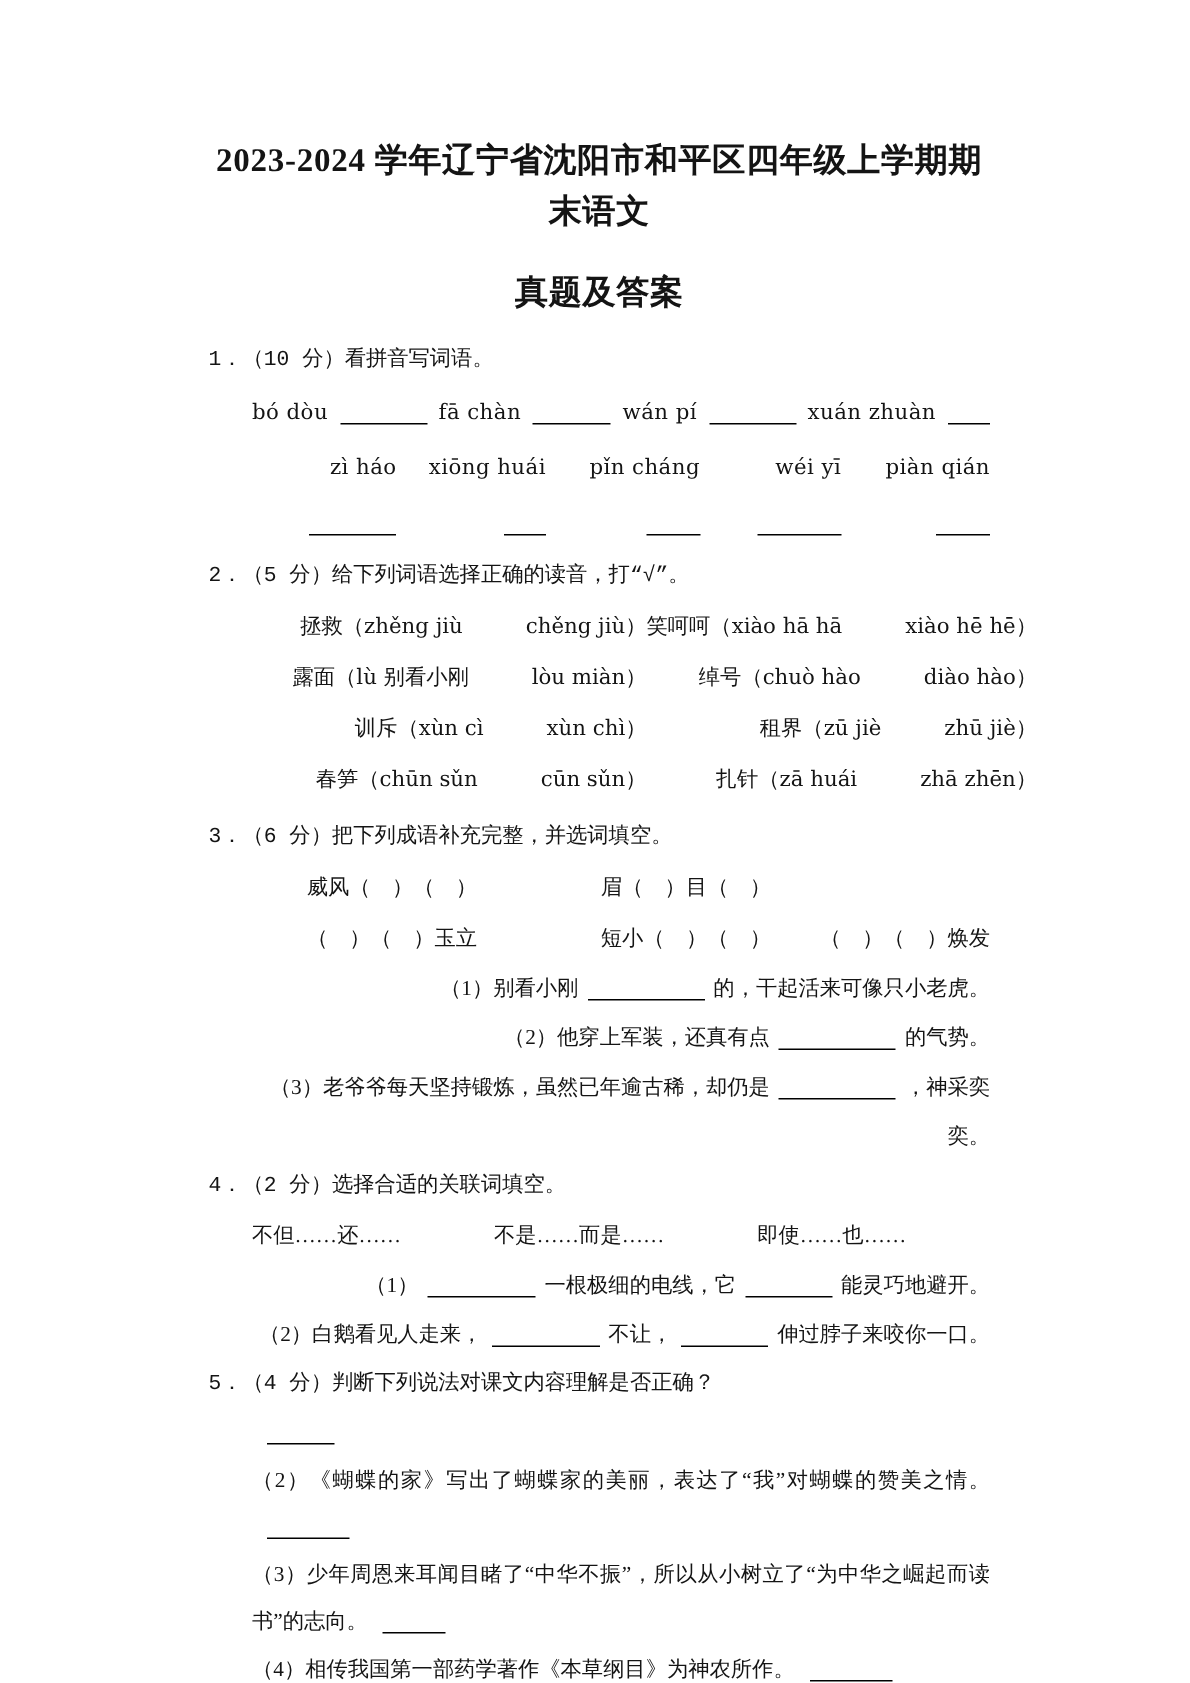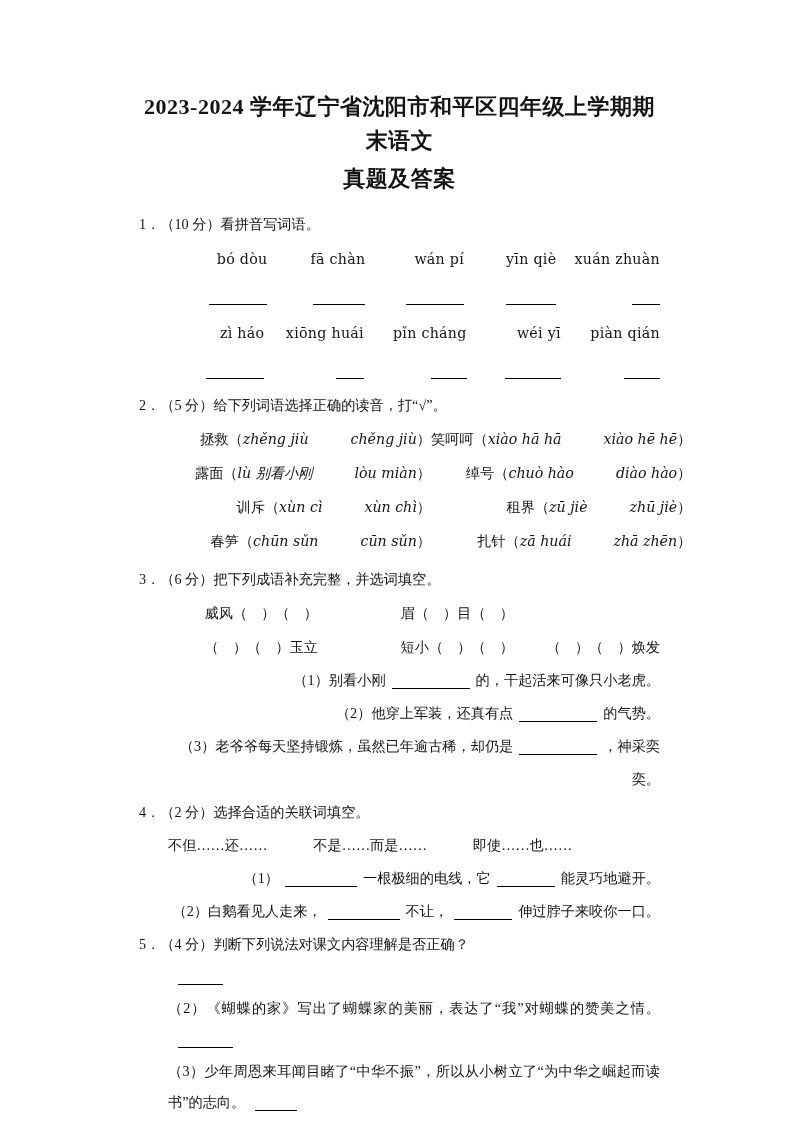--- a/index.html
+++ b/index.html
@@ -9,64 +9,63 @@
     margin:0 auto;
     background:#ffffff;
     color:#141414;
     font-family:"Liberation Serif","DejaVu Serif",serif;
     font-size:14.2px;
     box-sizing:border-box;
     padding:90px 102px 0 108px;
     overflow:hidden;
   }
   .title { text-align:center; font-weight:bold; font-size:22px; line-height:34px; letter-spacing:0.5px; }
-  .title2 { margin-top:4px; }
-  .q-header { line-height:33px; }
+  .title2 { margin-top:20px; }
+  .q-header { line-height:33px;font-family:Liberation Mono, monospace; }
   #q1-header { margin-top:12px; }
   .indent { margin-left:29px;text-align:right; }
   .line { line-height:33px; }
   
   .blank { display:inline-block; height:1em; border-bottom:1.4px solid #000; vertical-align:-4px; }
   .b28{width:28px}.b36{width:36px}.b42{width:42px}.b45{width:45px}.b50{width:50px}
   .b52{width:52px}.b55{width:55px}.b56{width:56px}.b58{width:58px}.b72{width:72px}.b78{width:78px}
   
   .py-row { display:flex; justify-content:space-between; line-height:37px; align-items:baseline; }
   .py-item .blank { margin-left:8px; }
   .py { font-family:"DejaVu Serif",serif; letter-spacing:0.3px; }
   
   .q2-grid { display:grid; grid-template-columns:263px 1fr; line-height:34px; }
   .q2-cell { white-space:nowrap; }
-  .opt { font-family:"DejaVu Serif",serif;font-style:italic; }
+  .opt { font-family:"DejaVu Serif",serif; }
   .opt2 { display:inline-block; margin-left:42px; }
   
   .q3-row { display:grid; grid-template-columns:150px 196px 1fr; line-height:34px; }
   .q3-row.second .c1 { padding-left:12px; }
   .q3-row.second .c3 { margin-left:-36px; }
   .q3-head { margin-top:5px; }
   .fill .blank { margin:0 6px; }
   
-  .conj-row { display:flex; gap:46px; line-height:33px; }
+  .conj-row { display:flex; gap:62px; line-height:33px; }
   
   .para { line-height:31.5px; text-align:justify; }
   .para .blank { margin-left:10px; }
 </style>
 </head>
 <body>
 
 <div class="paper">
 
   <div class="title">2023-2024 学年辽宁省沈阳市和平区四年级上学期期末语文</div>
   <div class="title title2">真题及答案</div>
 
   <div class="q-header" id="q1-header">1．（10 分）看拼音写词语。</div>
   <div class="py-row indent">
     <span class="py-item"><span class="py">bó dòu</span><span class="blank b58"></span></span>
     <span class="py-item"><span class="py">fā chàn</span><span class="blank b52"></span></span>
     <span class="py-item"><span class="py">wán pí</span><span class="blank b58"></span></span>
-    <span class="py-item"><span class="py">yīn qiè</span><span class="blank b50"></span></span>
     <span class="py-item"><span class="py">xuán zhuàn</span><span class="blank b28"></span></span>
   </div>
   <div class="py-row indent">
     <span class="py-item"><span class="py">zì háo</span><span class="blank b58"></span></span>
     <span class="py-item"><span class="py">xiōng huái</span><span class="blank b28"></span></span>
     <span class="py-item"><span class="py">pǐn cháng</span><span class="blank b36"></span></span>
     <span class="py-item"><span class="py">wéi yī</span><span class="blank b56"></span></span>
     <span class="py-item"><span class="py">piàn qián</span><span class="blank b36"></span></span>
   </div>
 

